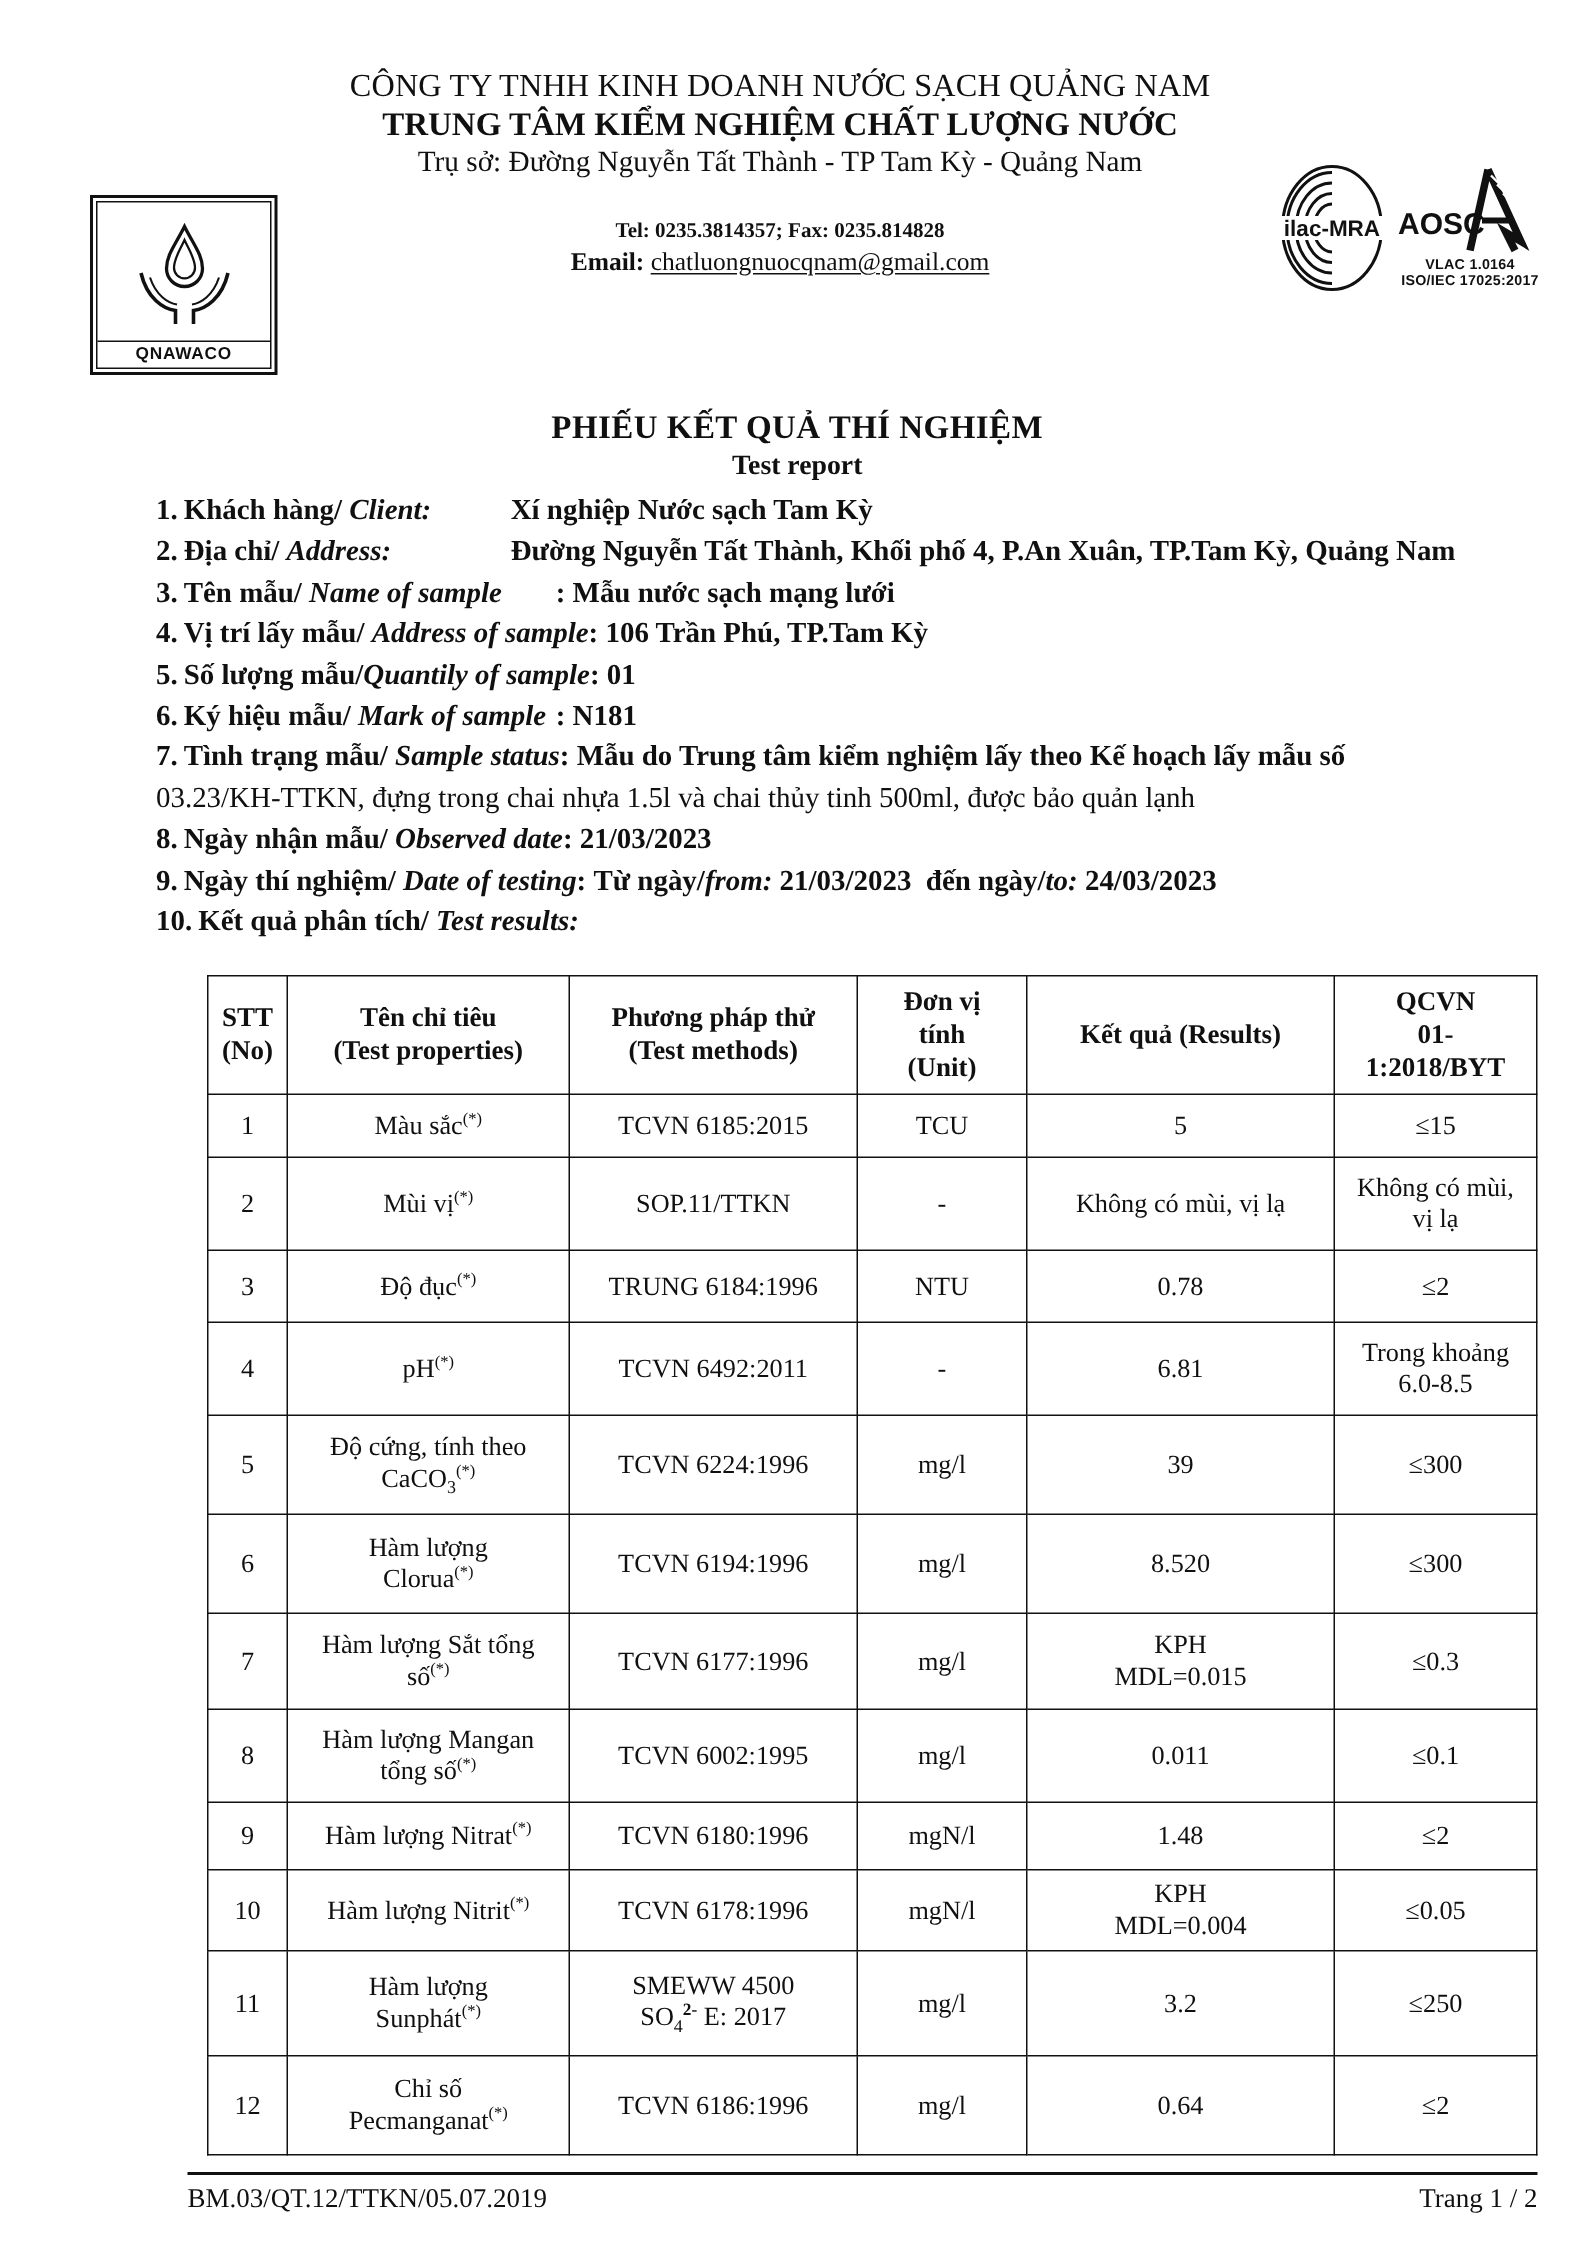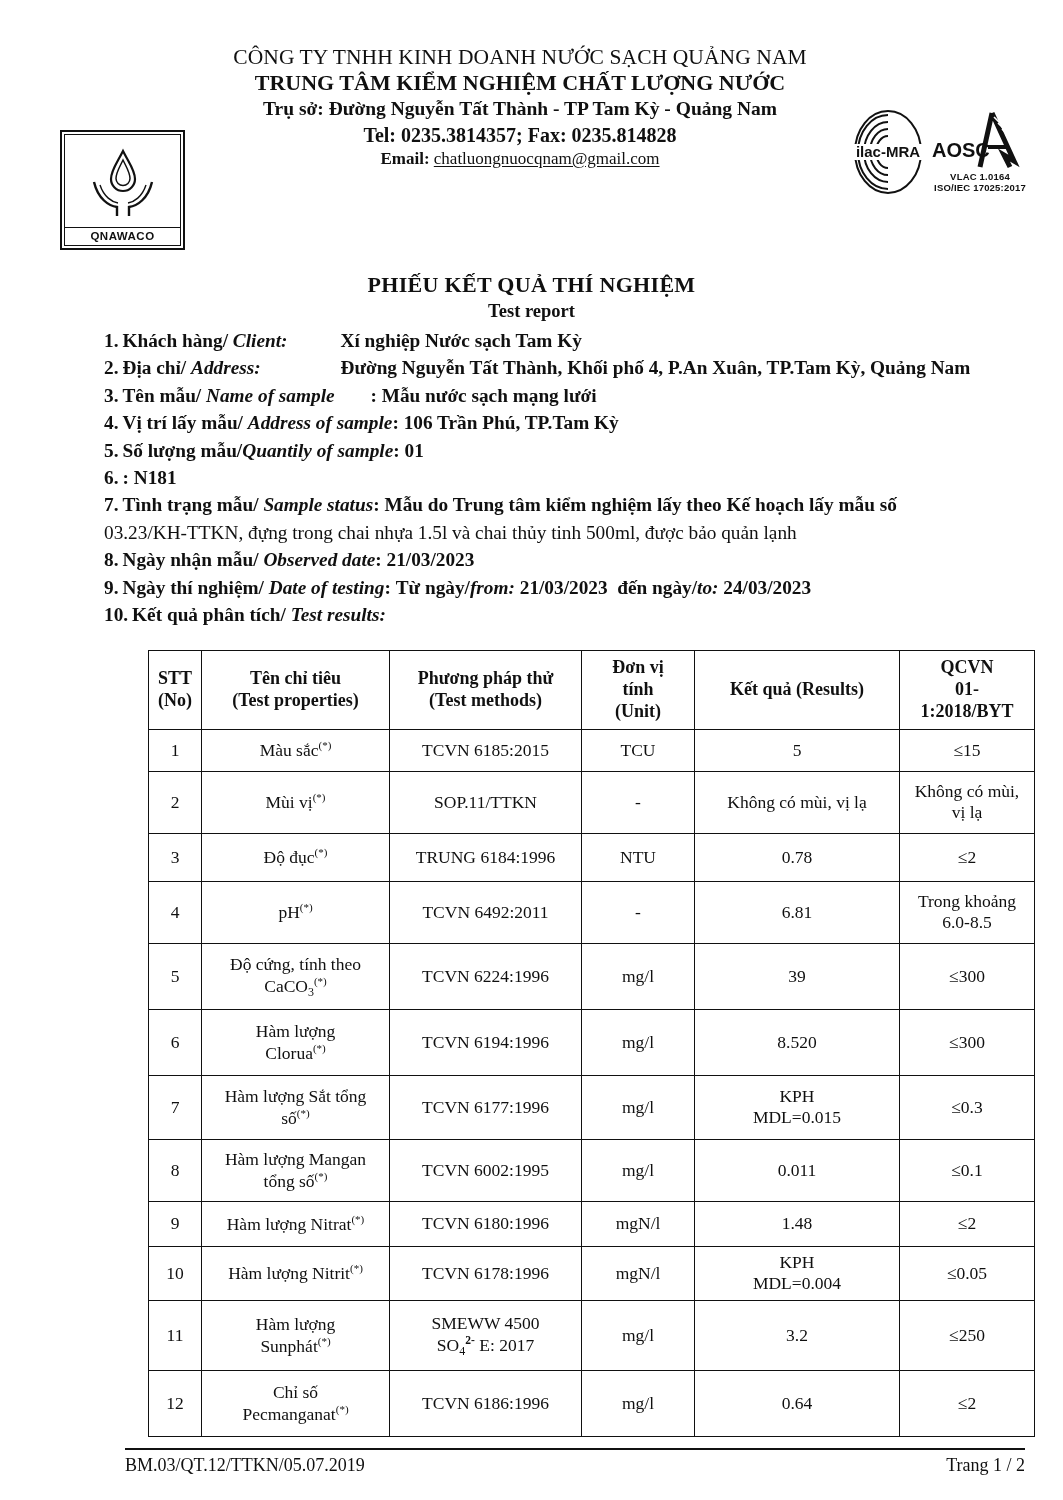--- a/index.html
+++ b/index.html
@@ -53,27 +53,28 @@
     font-size:21.5px;letter-spacing:.1px;
     line-height:1.16;
     white-space:nowrap;
   }
   .org-line2{
     font-size:22px;font-weight:bold;
     line-height:1.2;
     white-space:nowrap;
   }
   .org-line3{
-    font-size:19.5px;font-weight:bold;
+    font-size:19.5px;font-weight:normal;
     line-height:1.3;
     white-space:nowrap;
   }
   .org-line4{
-    font-size:20px;font-weight:bold;
+    font-size:14px;font-weight:bold;
     line-height:1.3;
+    margin-top:24px;
   }
   .org-line5{
     font-size:17px;font-weight:bold;
     line-height:1.35;
   }
   .email-addr{
     font-weight:normal;
     text-decoration:underline;
     text-underline-offset:2px;
   }
@@ -126,21 +127,21 @@
   .fnum{font-weight:bold;margin-right:4px;}
   .flabel{font-weight:bold;}
   .flabel-en{font-weight:bold;font-style:italic;}
   .fval{font-weight:bold;}
   .w-a{display:inline-block;min-width:218px;}
   .w-c{display:inline-block;min-width:248px;}
   .cont-line{white-space:nowrap;}
 
   
   .tbl-wrap{
-    position:absolute;left:148px;top:650px;width:886px;
+    position:absolute;left:138px;top:650px;width:886px;
   }
   table.results{
     border-collapse:collapse;
     width:886px;
     table-layout:fixed;
   }
   table.results th, table.results td{
     border:1.6px solid #111;
     text-align:center;
     vertical-align:middle;
@@ -279,20 +280,22 @@
     </div>
 
     <div class="info-row">
       <span class="fnum">5.</span>
       <span class="w-c"><span class="flabel">Số lượng mẫu/</span><span class="flabel-en">Quantily of sample</span></span>
       <span class="fval">:</span>&nbsp;<span class="fval">01</span>
     </div>
 
     <div class="info-row">
       <span class="fnum">6.</span>
+      <span class="w-c"><span class="flabel">Ký hiệu mẫu/</span>
+      <span class="flabel-en">Mark of sample</span></span>
       <span class="fval">:</span>&nbsp;<span class="fval">N181</span>
     </div>
 
     <div class="info-row">
       <span class="fnum">7.</span>
       <span class="w-c"><span class="flabel">Tình trạng mẫu/</span>
       <span class="flabel-en">Sample status</span></span>
       <span class="fval">:</span>&nbsp;<span class="fval">Mẫu do Trung tâm kiểm nghiệm lấy theo Kế hoạch lấy mẫu số</span>
     </div>
 

